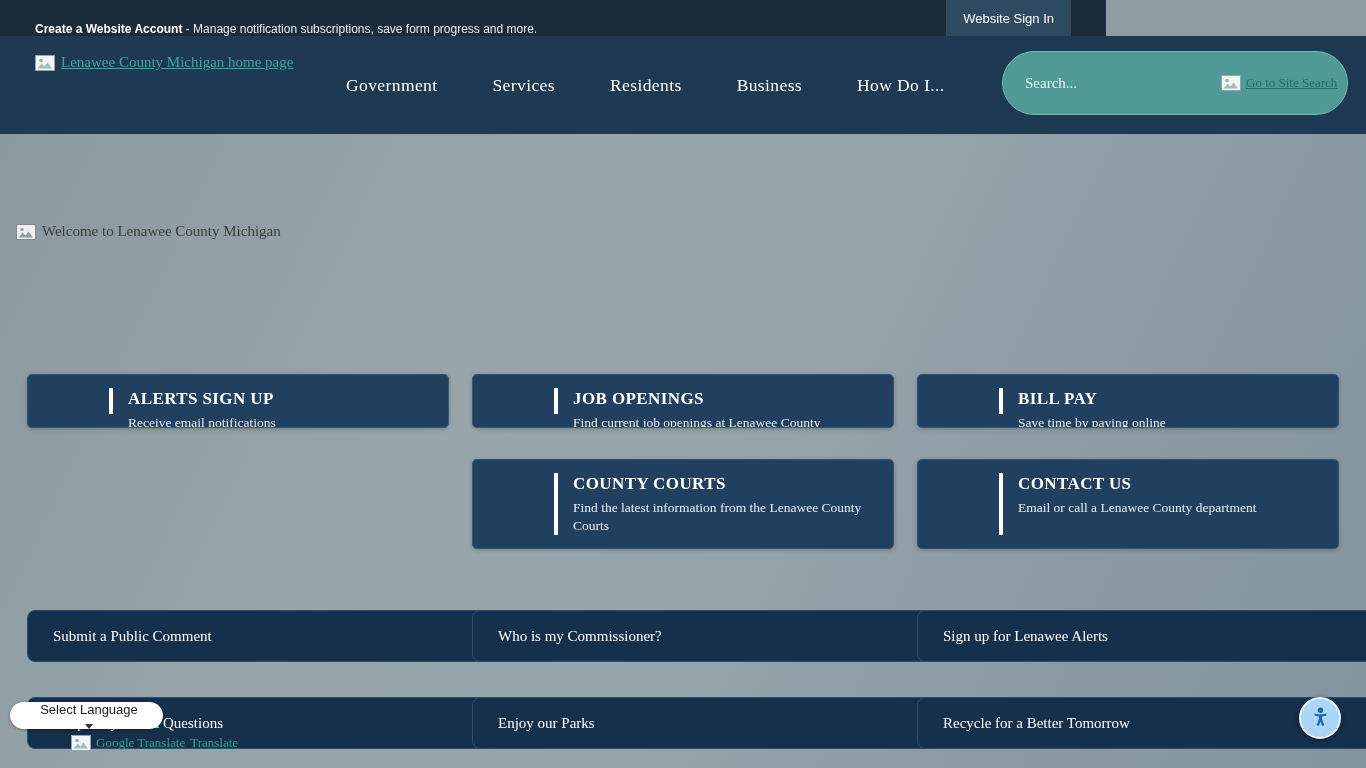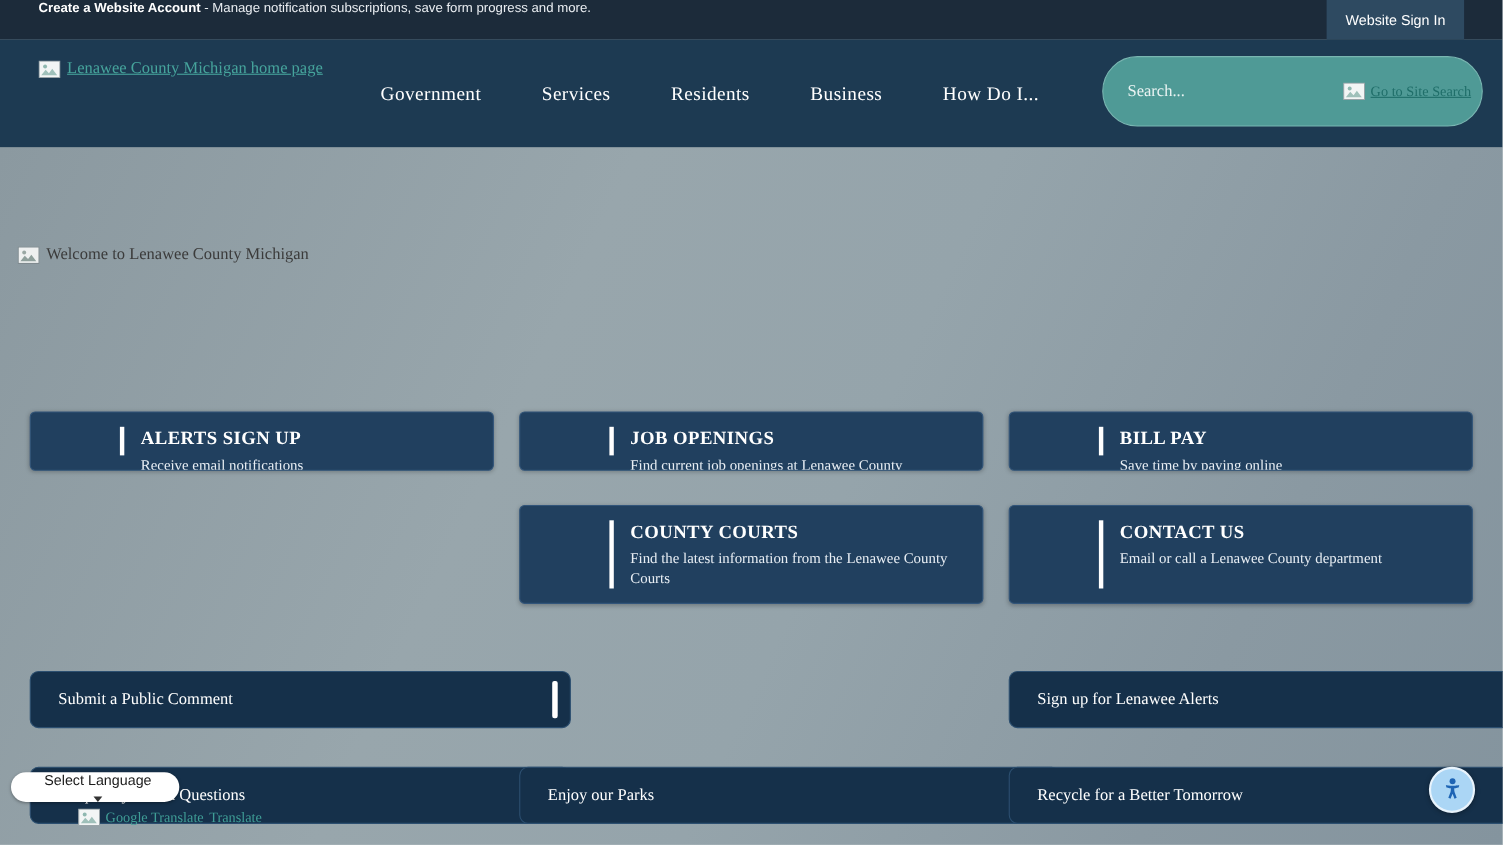--- a/index.html
+++ b/index.html
@@ -1,22 +1,22 @@
 <!DOCTYPE html>
 <html><head>
 <meta charset="utf-8">
 <style>
   * { box-sizing: border-box; margin: 0; padding: 0; }
   html,body { width:1366px; height:768px; overflow:hidden; }
   body { font-family:"Liberation Serif", serif; }
   .page { position:relative; width:1366px; height:768px; background:#8f9da4; }
 
   
-  .topbar { position:absolute; left:0; top:0; width:1366px; height:36px;
-    background:#1c2b3a; display:flex; align-items:flex-start; }
+  .topbar { position:absolute; left:0; top:0; width:1106px; height:36px;
+    background:#1c2b3a; display:flex; align-items:flex-end; }
   .topbar-text { margin-left:35px; font-family:"Liberation Sans", sans-serif;
     font-size:12px; color:#e9edf1; }
   .topbar-text .bold { font-weight:bold; color:#ffffff; cursor:pointer; }
   .signin { position:absolute; right:35px; top:0; height:36px; padding:0 17px;
     background:#2e4a61; border:none; color:#ffffff; font-family:"Liberation Sans", sans-serif;
     font-size:13px; cursor:pointer; }
 
   
   .header { position:absolute; left:0; top:36px; width:1366px; height:98px;
     background:#1d3a52; }
@@ -164,20 +164,23 @@
     <div class="card r2 col3">
       <div class="card-inner">
         <div class="ttl">CONTACT US</div>
         <div class="sub">Email or call a Lenawee County department</div>
       </div>
     </div>
 
     <div class="qlink qr1 col1">
       <span>Submit a Public Comment</span>
     </div>
+    <div class="qlink qr1 col2">
+      <span>Who is my Commissioner?</span>
+    </div>
     <div class="qlink qr1 col3">
       <span>Sign up for Lenawee Alerts</span>
     </div>
 
     <div class="qlink qr2 col1">
       <span>Frequently Asked Questions</span>
     </div>
     <div class="qlink qr2 col2">
       <span>Enjoy our Parks</span>
     </div>

